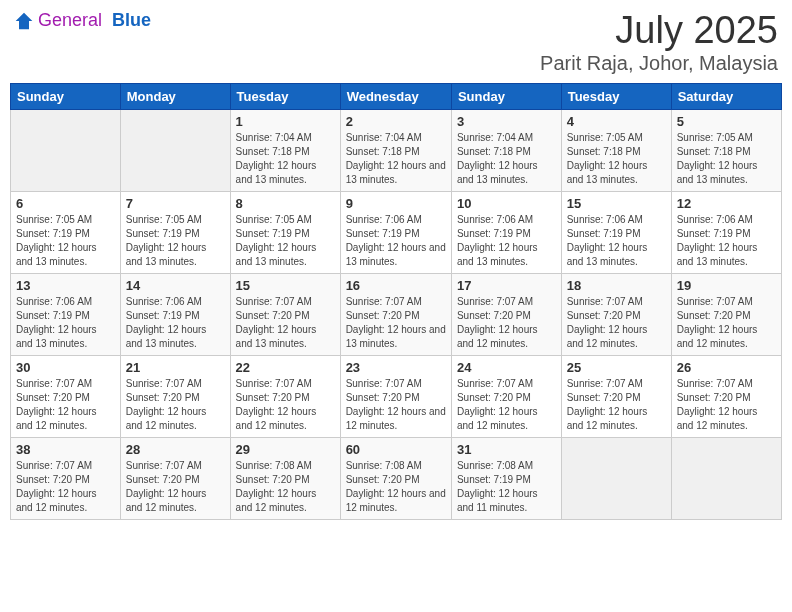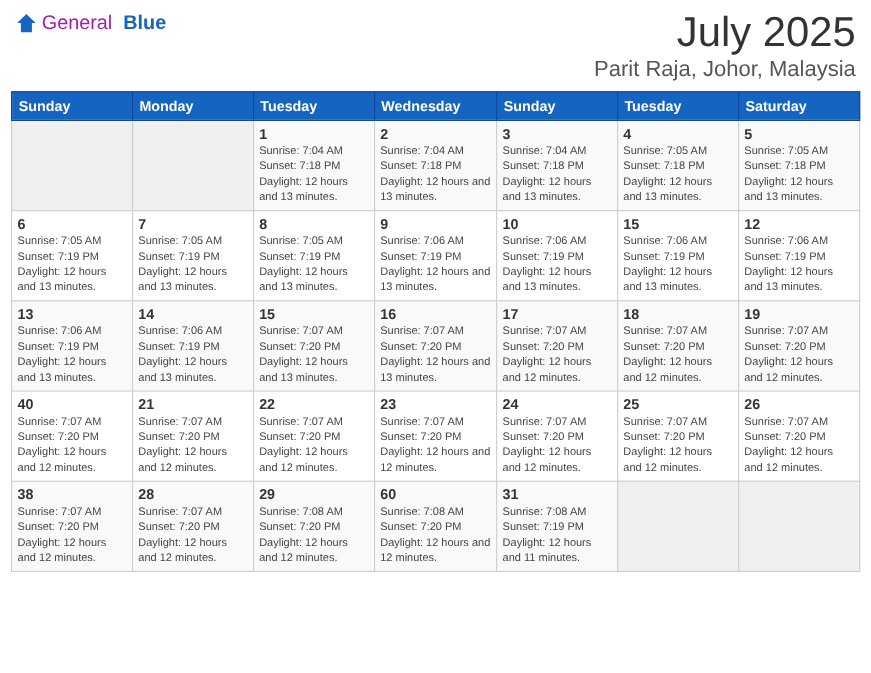--- a/index.html
+++ b/index.html
@@ -204,21 +204,21 @@
           <span class="day-number">18</span>
           <div class="day-detail">Sunrise: 7:07 AM<br>Sunset: 7:20 PM<br>Daylight: 12 hours and 12 minutes.</div>
         </td>
         <td>
           <span class="day-number">19</span>
           <div class="day-detail">Sunrise: 7:07 AM<br>Sunset: 7:20 PM<br>Daylight: 12 hours and 12 minutes.</div>
         </td>
       </tr>
       <tr>
         <td>
-          <span class="day-number">40</span>
+          <span class="day-number">30</span>
           <div class="day-detail">Sunrise: 7:07 AM<br>Sunset: 7:20 PM<br>Daylight: 12 hours and 12 minutes.</div>
         </td>
         <td>
           <span class="day-number">21</span>
           <div class="day-detail">Sunrise: 7:07 AM<br>Sunset: 7:20 PM<br>Daylight: 12 hours and 12 minutes.</div>
         </td>
         <td>
           <span class="day-number">22</span>
           <div class="day-detail">Sunrise: 7:07 AM<br>Sunset: 7:20 PM<br>Daylight: 12 hours and 12 minutes.</div>
         </td>

